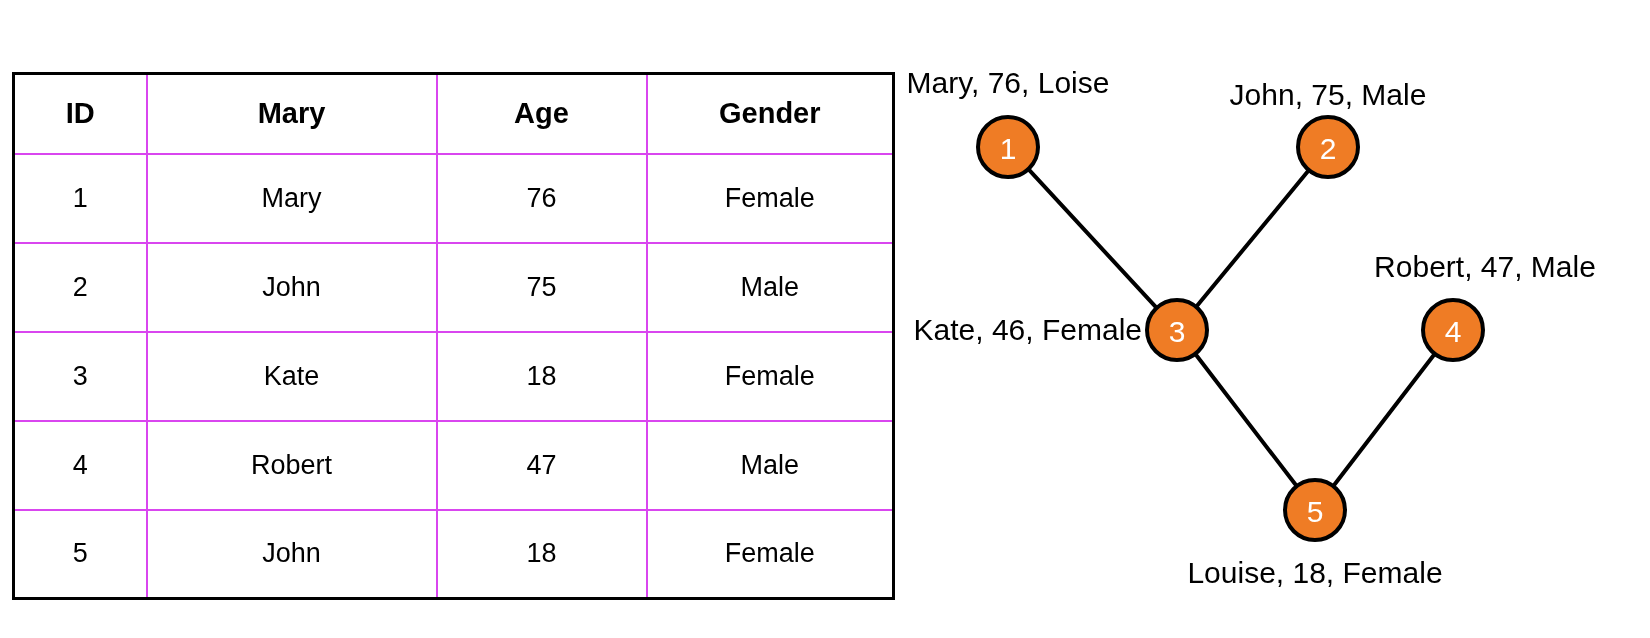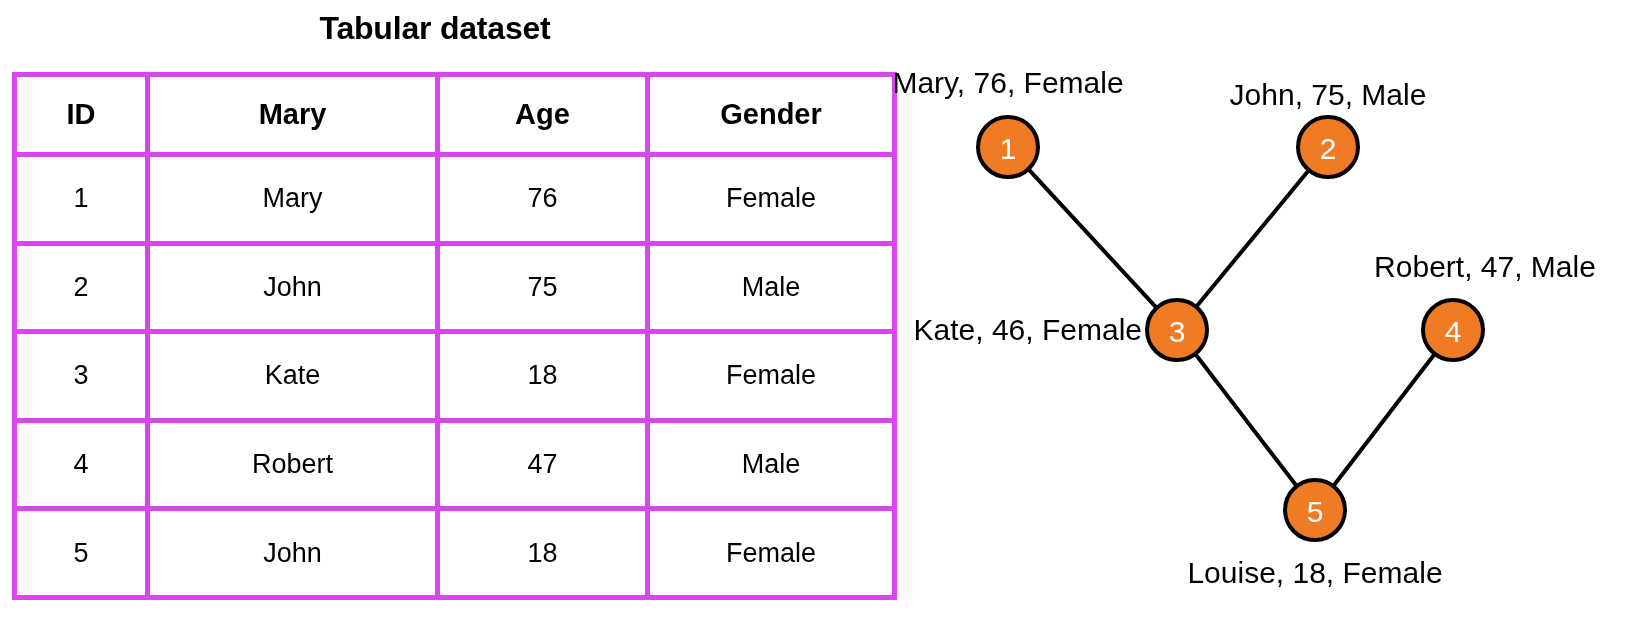--- a/index.html
+++ b/index.html
@@ -50,21 +50,21 @@
   }
   table.dataset-table {
     border-collapse: collapse;
     table-layout: fixed;
     width: 880px;
     height: 528px;
     border: 3px solid #000000;
   }
   table.dataset-table td,
   table.dataset-table th {
-    border: 5px solid #d946ef;
+    border: 2px solid #d946ef;
     text-align: center;
     vertical-align: middle;
     font-size: 27px;
     font-weight: normal;
     padding: 0;
   }
   table.dataset-table th {
     font-weight: bold;
     font-size: 29px;
   }
@@ -115,21 +115,20 @@
     color: #000000;
   }
   .lbl-anchor-mid   { transform: translate(-50%, -50%); }
   .lbl-anchor-right { transform: translate(-100%, -50%); }
 </style>
 </head>
 <body>
 
 <div id="root">
 
-  <div class="panel-title" id="tabular-title">Tabular dataset</div>
 
   <div id="tabular-panel">
     <table class="dataset-table">
       <colgroup>
         <col class="c-id">
           <col class="c-name">
           <col class="c-age">
           <col class="c-gender">
       </colgroup>
       <thead>
@@ -201,21 +200,21 @@
             <circle cx="573" cy="275" r="30" class="node-circle" fill="#ef7c25" stroke="#000000"></circle>
             <text x="573" y="276" class="node-number" fill="#ffffff">4</text>
           </g>
           <g>
             <circle cx="435" cy="455" r="30" class="node-circle" fill="#ef7c25" stroke="#000000"></circle>
             <text x="435" y="456" class="node-number" fill="#ffffff">5</text>
           </g>
         </g>
     </svg>
     <div id="graph-labels">
-        <div class="node-label lbl-anchor-mid" style="left: 128px; top: 28px;">Mary, 76, Female</div>
+        <div class="node-label lbl-anchor-mid" style="left: 128px; top: 28px;">Mary, 76, Loise</div>
         <div class="node-label lbl-anchor-mid" style="left: 448px; top: 10px; margin-top: 30px;">John, 75, Male</div>
         <div class="node-label lbl-anchor-right" style="left: 262px; top: 275px;">Kate, 46, Female</div>
         <div class="node-label lbl-anchor-mid" style="left: 573px; top: 212px; margin-left: 32px;">Robert, 47, Male</div>
         <div class="node-label lbl-anchor-mid" style="left: 435px; top: 518px;">Louise, 18, Female</div>
       </div>
   </div>
 
 </div>
 
 </body></html>

